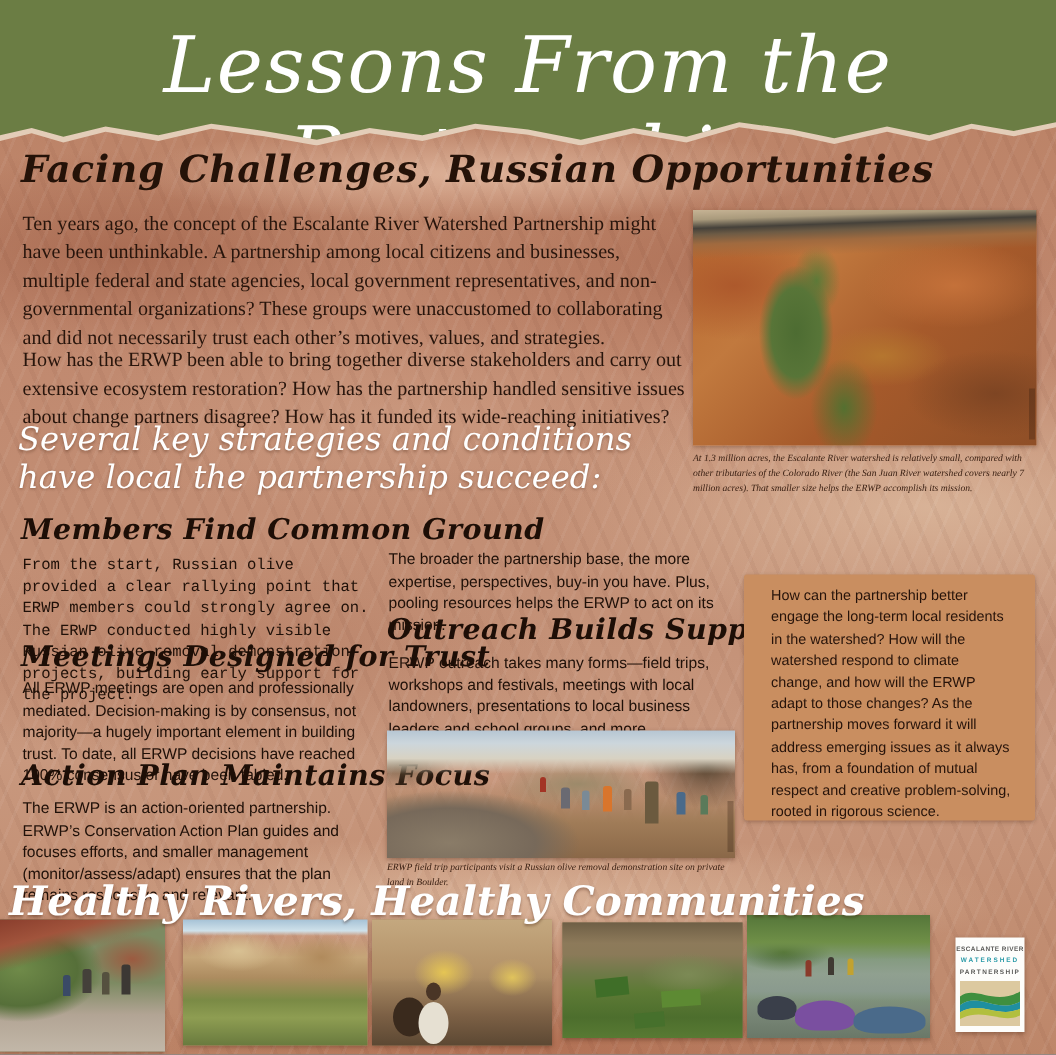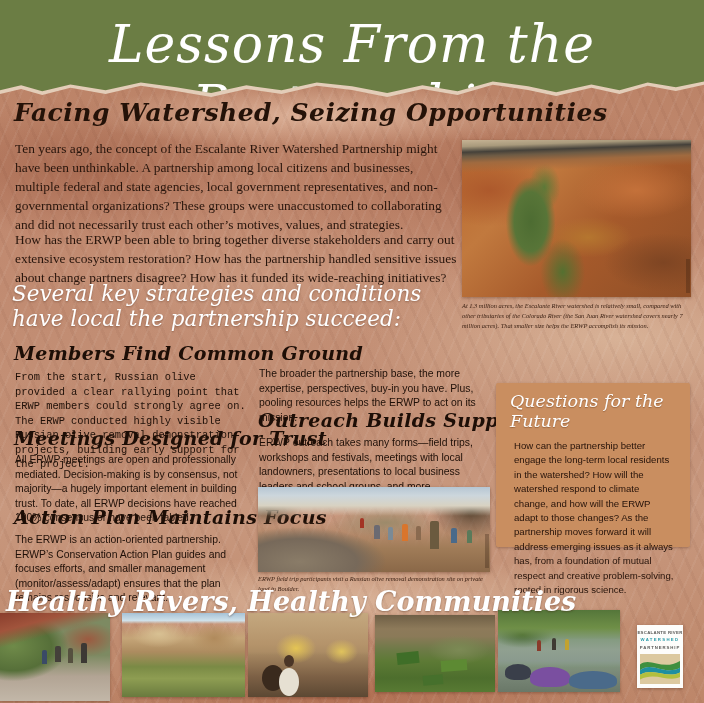--- a/index.html
+++ b/index.html
@@ -112,21 +112,21 @@
 </head>
 <body>
 
 <div class="poster">
   <div class="tex"></div>
   <div class="tear-light"></div>
   <div class="banner">
     <h1 class="script">Lessons From the Partnership</h1>
   </div>
 
-  <h2 class="script h-chal">Facing Watershed, Seizing Opportunities</h2>
+  <h2 class="script h-chal">Facing Challenges, Russian Opportunities</h2>
   <p class="para p1">Ten years ago, the concept of the Escalante River Watershed Partnership might have been unthinkable. A partnership among local citizens and businesses, multiple federal and state agencies, local government representatives, and non-governmental organizations? These groups were unaccustomed to collaborating and did not necessarily trust each other’s motives, values, and strategies.</p>
   <p class="para p2">How has the ERWP been able to bring together diverse stakeholders and carry out extensive ecosystem restoration? How has the partnership handled sensitive issues about change partners disagree? How has it funded its wide-reaching initiatives?</p>
   <h3 class="script h-strat">Several key strategies and conditions have local the partnership succeed:</h3>
 
   <div class="photo ph-canyon">
     <span class="credit-strip"></span>
   </div>
   <p class="caption cap-canyon">At 1.3 million acres, the Escalante River watershed is relatively small, compared with other tributaries of the Colorado River (the San Juan River watershed covers nearly 7 million acres). That smaller size helps the ERWP accomplish its mission.</p>
 
   <h4 class="script subhead s0h">Members Find Common Ground</h4>
@@ -146,21 +146,20 @@
     <span class="pp" style="left:62%;top:43%;width:6px;height:17px;background:#d9752c"></span>
     <span class="pp" style="left:68%;top:46%;width:5px;height:14px;background:#8a6a4f"></span>
     <span class="pp" style="left:74%;top:40%;width:9px;height:28px;background:#6b5a3f"></span>
     <span class="pp" style="left:83%;top:48%;width:6px;height:15px;background:#4a6a8a"></span>
     <span class="pp" style="left:90%;top:50%;width:5px;height:13px;background:#5a7a5a"></span>
     <span class="credit-strip"></span>
   </div>
   <p class="caption cap-field">ERWP field trip participants visit a Russian olive removal demonstration site on private land in Boulder.</p>
 
   <div class="qbox">
-    <h3 class="script">Questions for the Future</h3>
     <p>How can the partnership better engage the long-term local residents in the watershed? How will the watershed respond to climate change, and how will the ERWP adapt to those changes? As the partnership moves forward it will address emerging issues as it always has, from a foundation of mutual respect and creative problem-solving, rooted in rigorous science.</p>
   </div>
 
   <h2 class="script h-healthy">Healthy Rivers, Healthy Communities</h2>
 
   <div class="photo ph-hike">
     <span class="pp" style="left:38%;top:42%;width:5px;height:14px;background:#3a4a66"></span>
     <span class="pp" style="left:50%;top:38%;width:6px;height:16px;background:#44403a"></span>
     <span class="pp" style="left:62%;top:40%;width:5px;height:15px;background:#55503f"></span>
     <span class="pp" style="left:74%;top:34%;width:6px;height:20px;background:#3c3834"></span>

